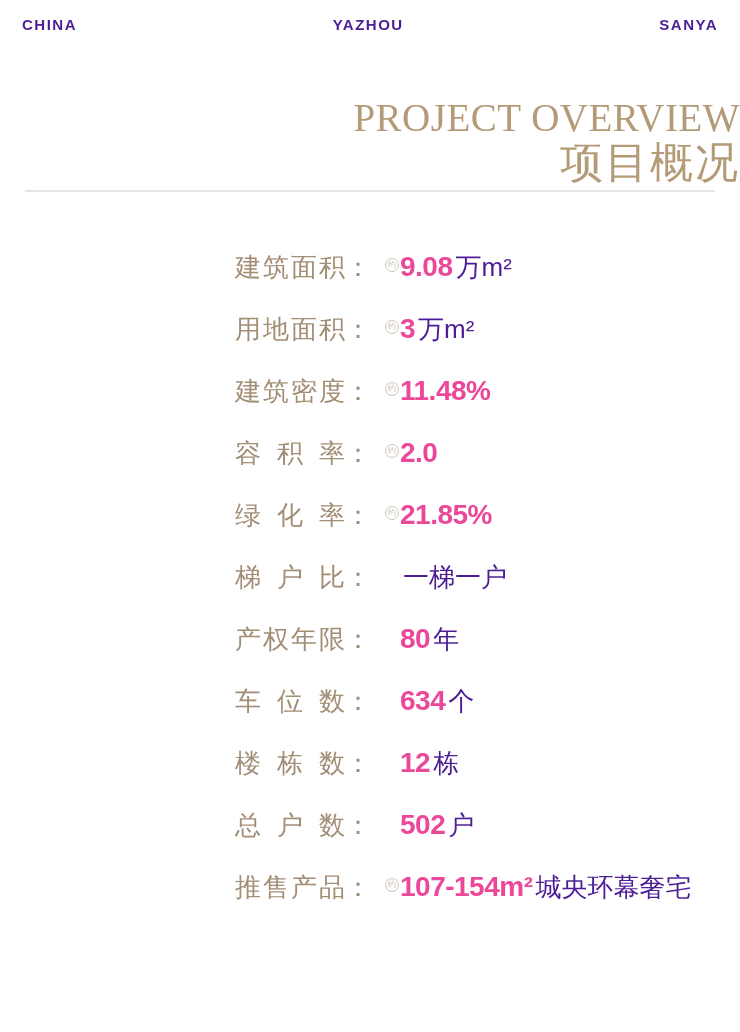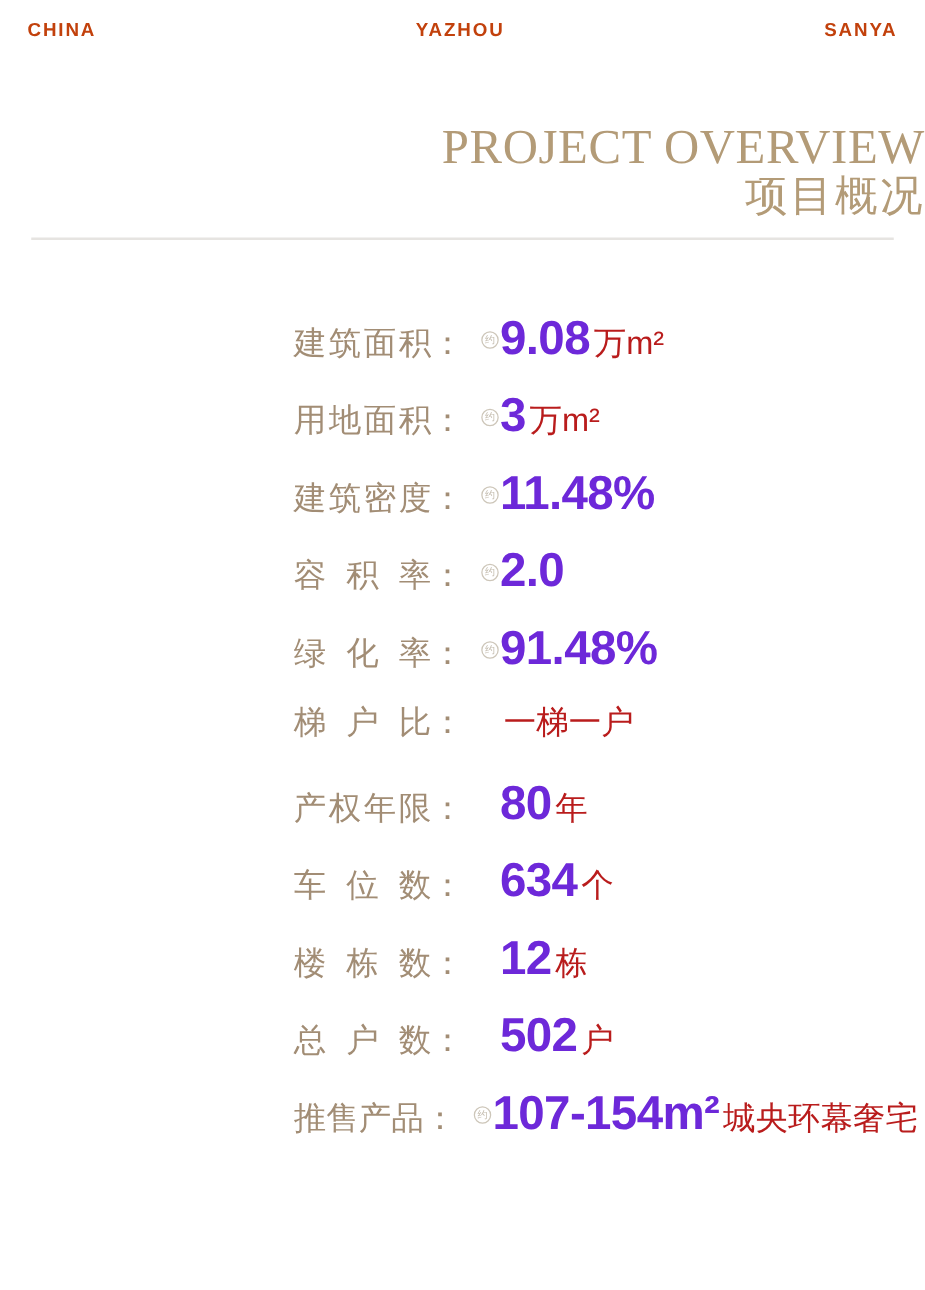--- a/index.html
+++ b/index.html
@@ -7,36 +7,36 @@
     position:relative;
     width:740px;height:1032px;
     background:#ffffff;
     overflow:hidden;
     font-family:"Liberation Sans", sans-serif;
   }
   
   .top-header{
     position:absolute;top:16px;left:22px;right:22px;
     display:flex;justify-content:space-between;align-items:center;
-    color:#c2410c;font-size:15px;font-weight:700;letter-spacing:1.5px;
+    color:#4c1d95;font-size:15px;font-weight:700;letter-spacing:1.5px;
   }
   
   .title-block{
     position:absolute;top:98px;left:0;width:100%;
     text-align:right;color:#b39b77;
   }
   .main-title{
     margin:0;
     font-family:"Liberation Serif", serif;
     font-size:39px;font-weight:500;letter-spacing:0.5px;line-height:1.0;
   }
   .sub-title{
     margin:4px 0 0 0;
     font-family:"Liberation Serif", serif;
-    font-size:34px;font-weight:500;letter-spacing:2px;line-height:1.0;
+    font-size:43px;font-weight:500;letter-spacing:2px;line-height:1.0;
   }
   .divider{
     position:absolute;top:190px;left:25px;right:25px;
     border:none;border-top:2px solid #e6e4e1;margin:0;
   }
   
   .spec-list{
     position:absolute;top:250px;left:235px;right:20px;
   }
   .spec-row{
@@ -58,24 +58,24 @@
   }
   .approx-mark{
     display:inline-block;
     width:12px;height:12px;line-height:12px;
     border:1px solid #cdc6b9;border-radius:50%;
     color:#c3bbad;font-size:8px;text-align:center;
     position:relative;top:-9px;margin-right:1px;
     flex:0 0 auto;
   }
   .spec-num{
-    color:#6d28d9;font-size:38px;font-weight:700;letter-spacing:-0.5px;
+    color:#ec4899;font-size:28px;font-weight:700;letter-spacing:-0.5px;
   }
   .spec-unit{
-    color:#b91c1c;font-size:26px;font-weight:400;margin-left:3px;
+    color:#4c1d95;font-size:26px;font-weight:400;margin-left:3px;
   }
 </style>
 </head>
 <body>
 
 <div class="page">
 
   <div class="top-header">
     <span>CHINA</span>
     <span>YAZHOU</span>
@@ -152,21 +152,21 @@
 
     <div class="spec-row">
       <span class="spec-label">
           <span>绿</span>
           <span>化</span>
           <span>率</span>
         </span>
         <span class="spec-colon">：</span>
       <span class="value-group">
         <span class="approx-mark">约</span>
-        <span class="spec-num">91.48%</span>
+        <span class="spec-num">21.85%</span>
 
       </span>
     </div>
 
     <div class="spec-row">
       <span class="spec-label">
           <span>梯</span>
           <span>户</span>
           <span>比</span>
         </span>

